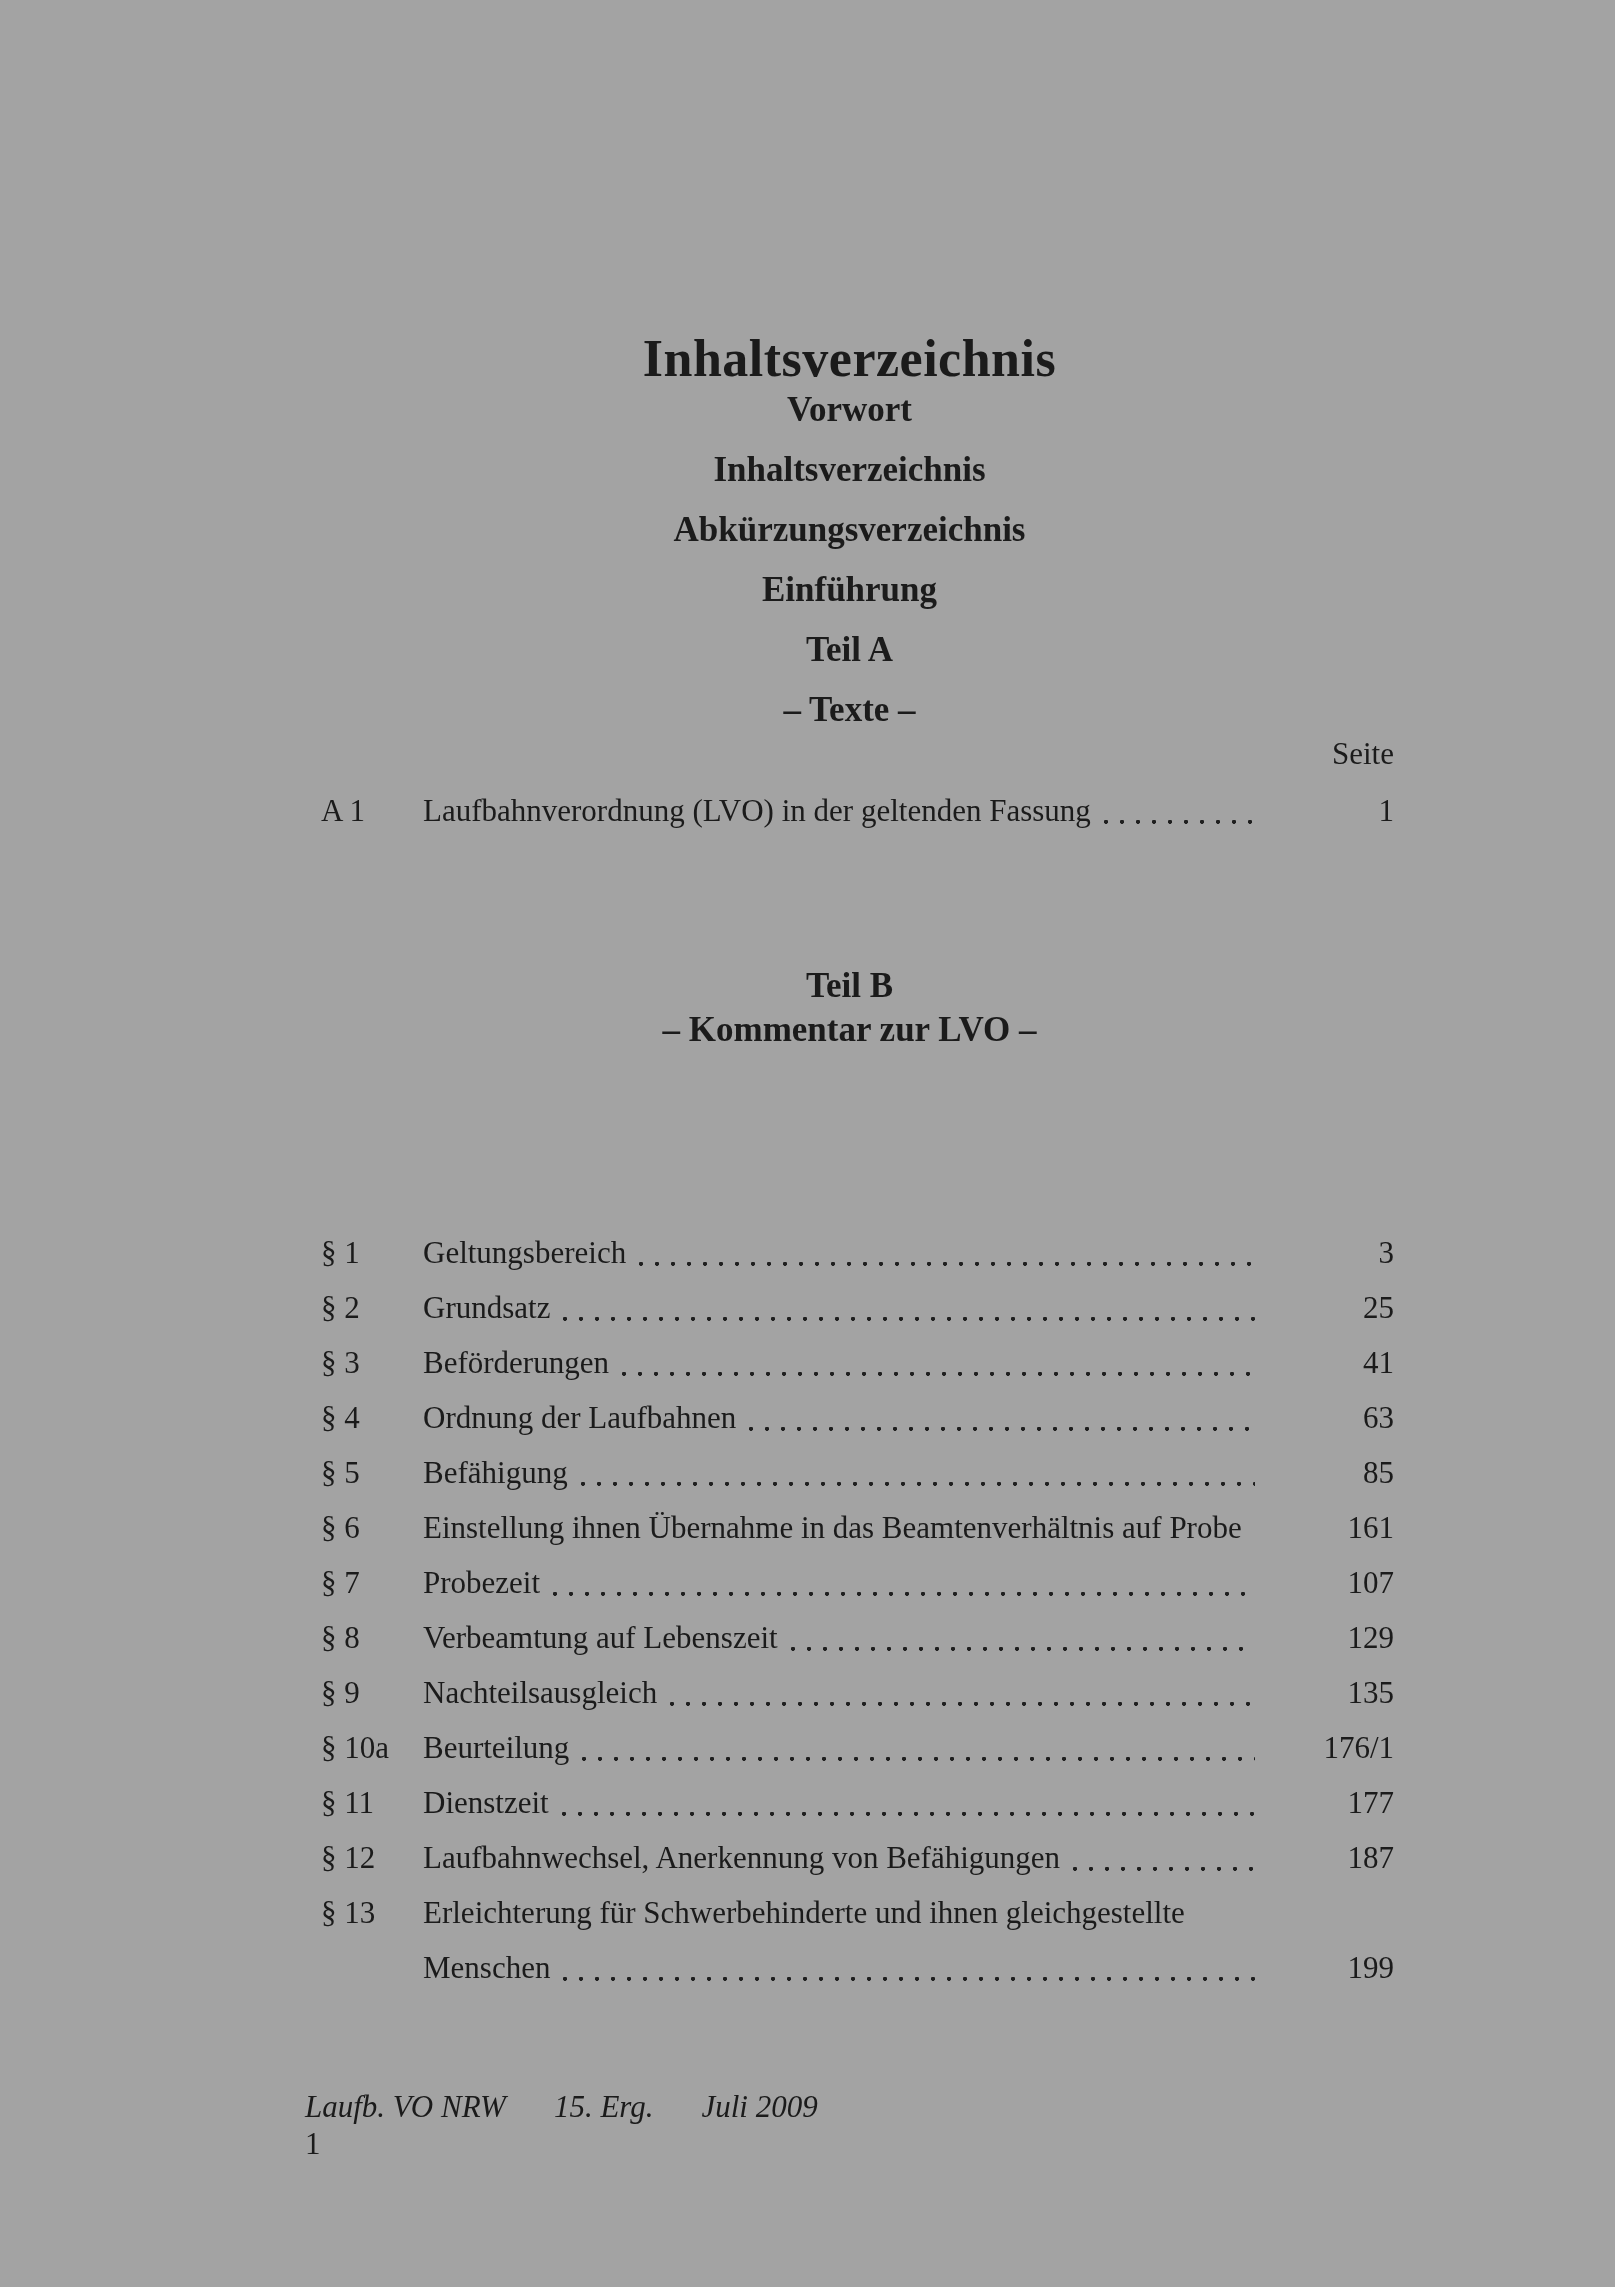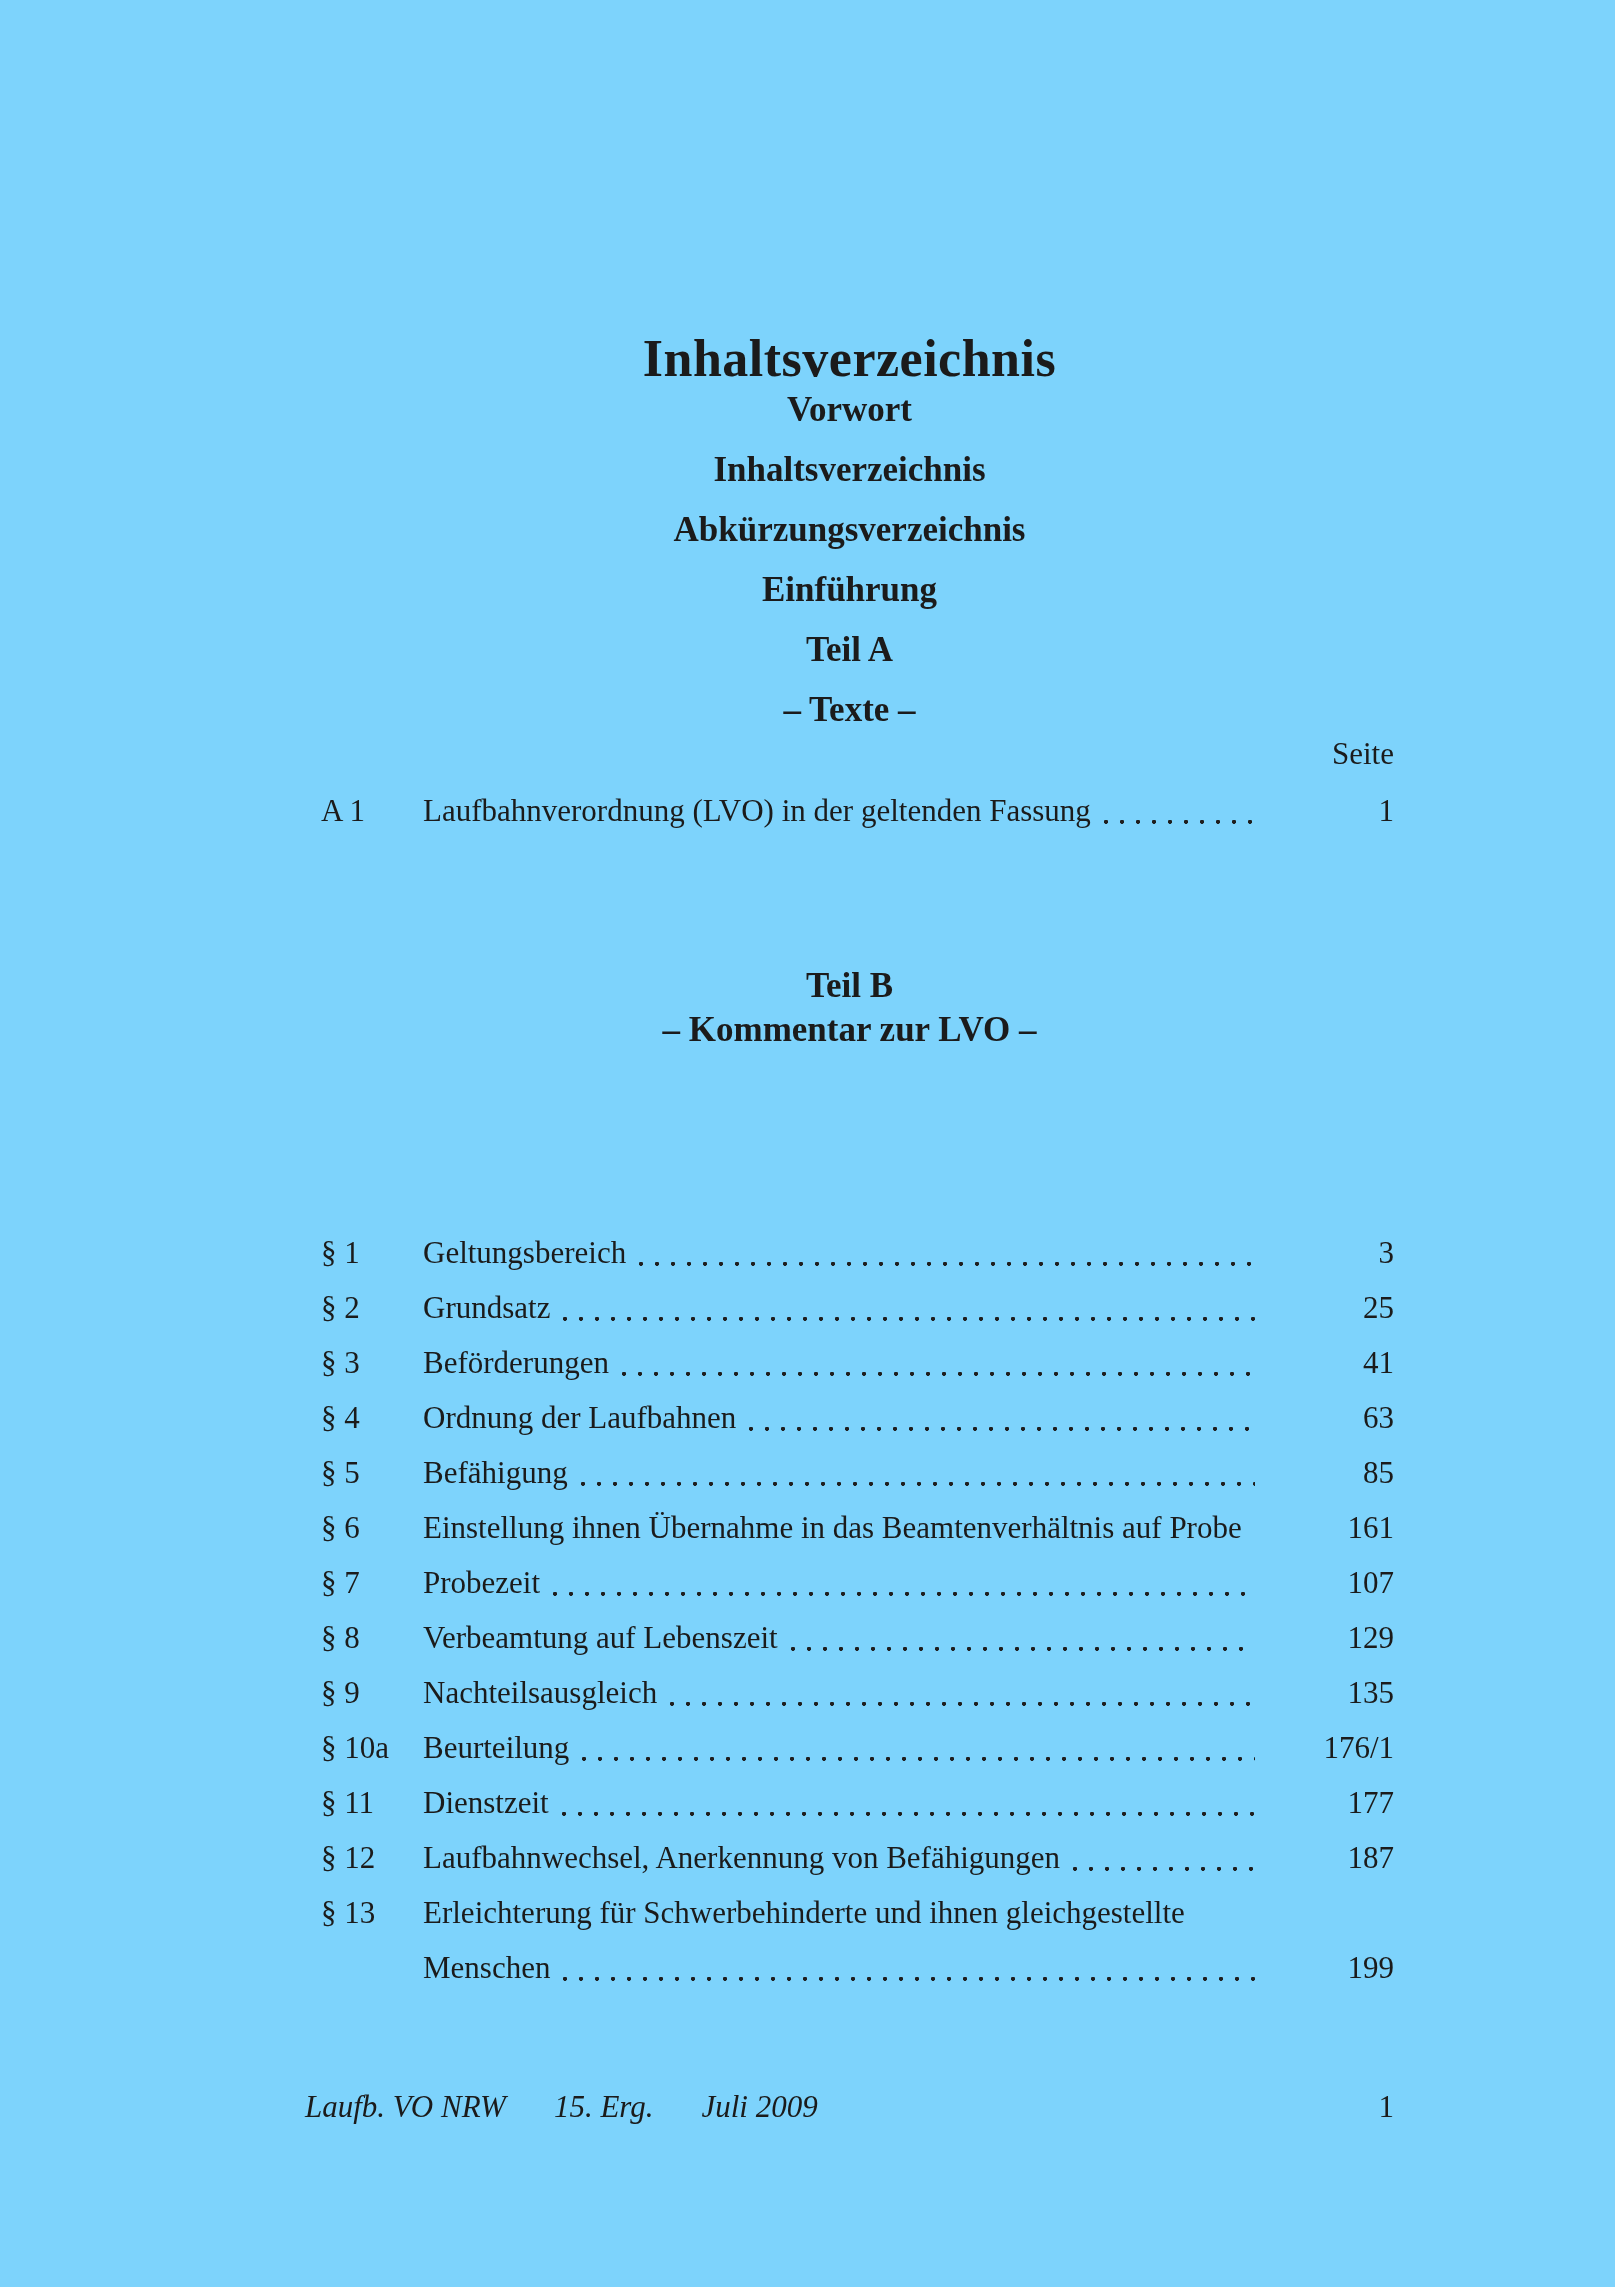--- a/index.html
+++ b/index.html
@@ -12,21 +12,21 @@
     height: 2288px;
     position: relative;
     font-family: "Liberation Serif", serif;
     color: #1b1b1b;
     overflow: hidden;
   }
   .page {
     position: relative;
     width: 1615px;
     height: 2288px;
-    background: #7dd3fc;
+    background: #a3a3a3;
   }
   .content {
     position: absolute;
     left: 305px;
     width: 1089px;
   }
   
   .doc-title {
     top: 298px;
     text-align: center;
@@ -239,21 +239,21 @@
         <div class="l1">Erleichterung für Schwerbehinderte und ihnen gleichgestellte</div>
         <div class="l2row">
           <span>Menschen</span>
           <span class="leader"></span>
           <span class="pg">199</span>
         </div>
       </div>
     </div>
   </div>
 
-  <div class="content footer" style="position:absolute;">
+  <div class="content footer" style="position:absolute;flex-direction:column;">
     <span class="left-group">
       <span class="f-pub">Laufb. VO NRW</span>
       <span class="f-ed">15. Erg.</span>
       <span class="f-date">Juli 2009</span>
     </span>
     <span class="spacer"></span>
     <span class="f-page">1</span>
   </div>
 
 </div>

